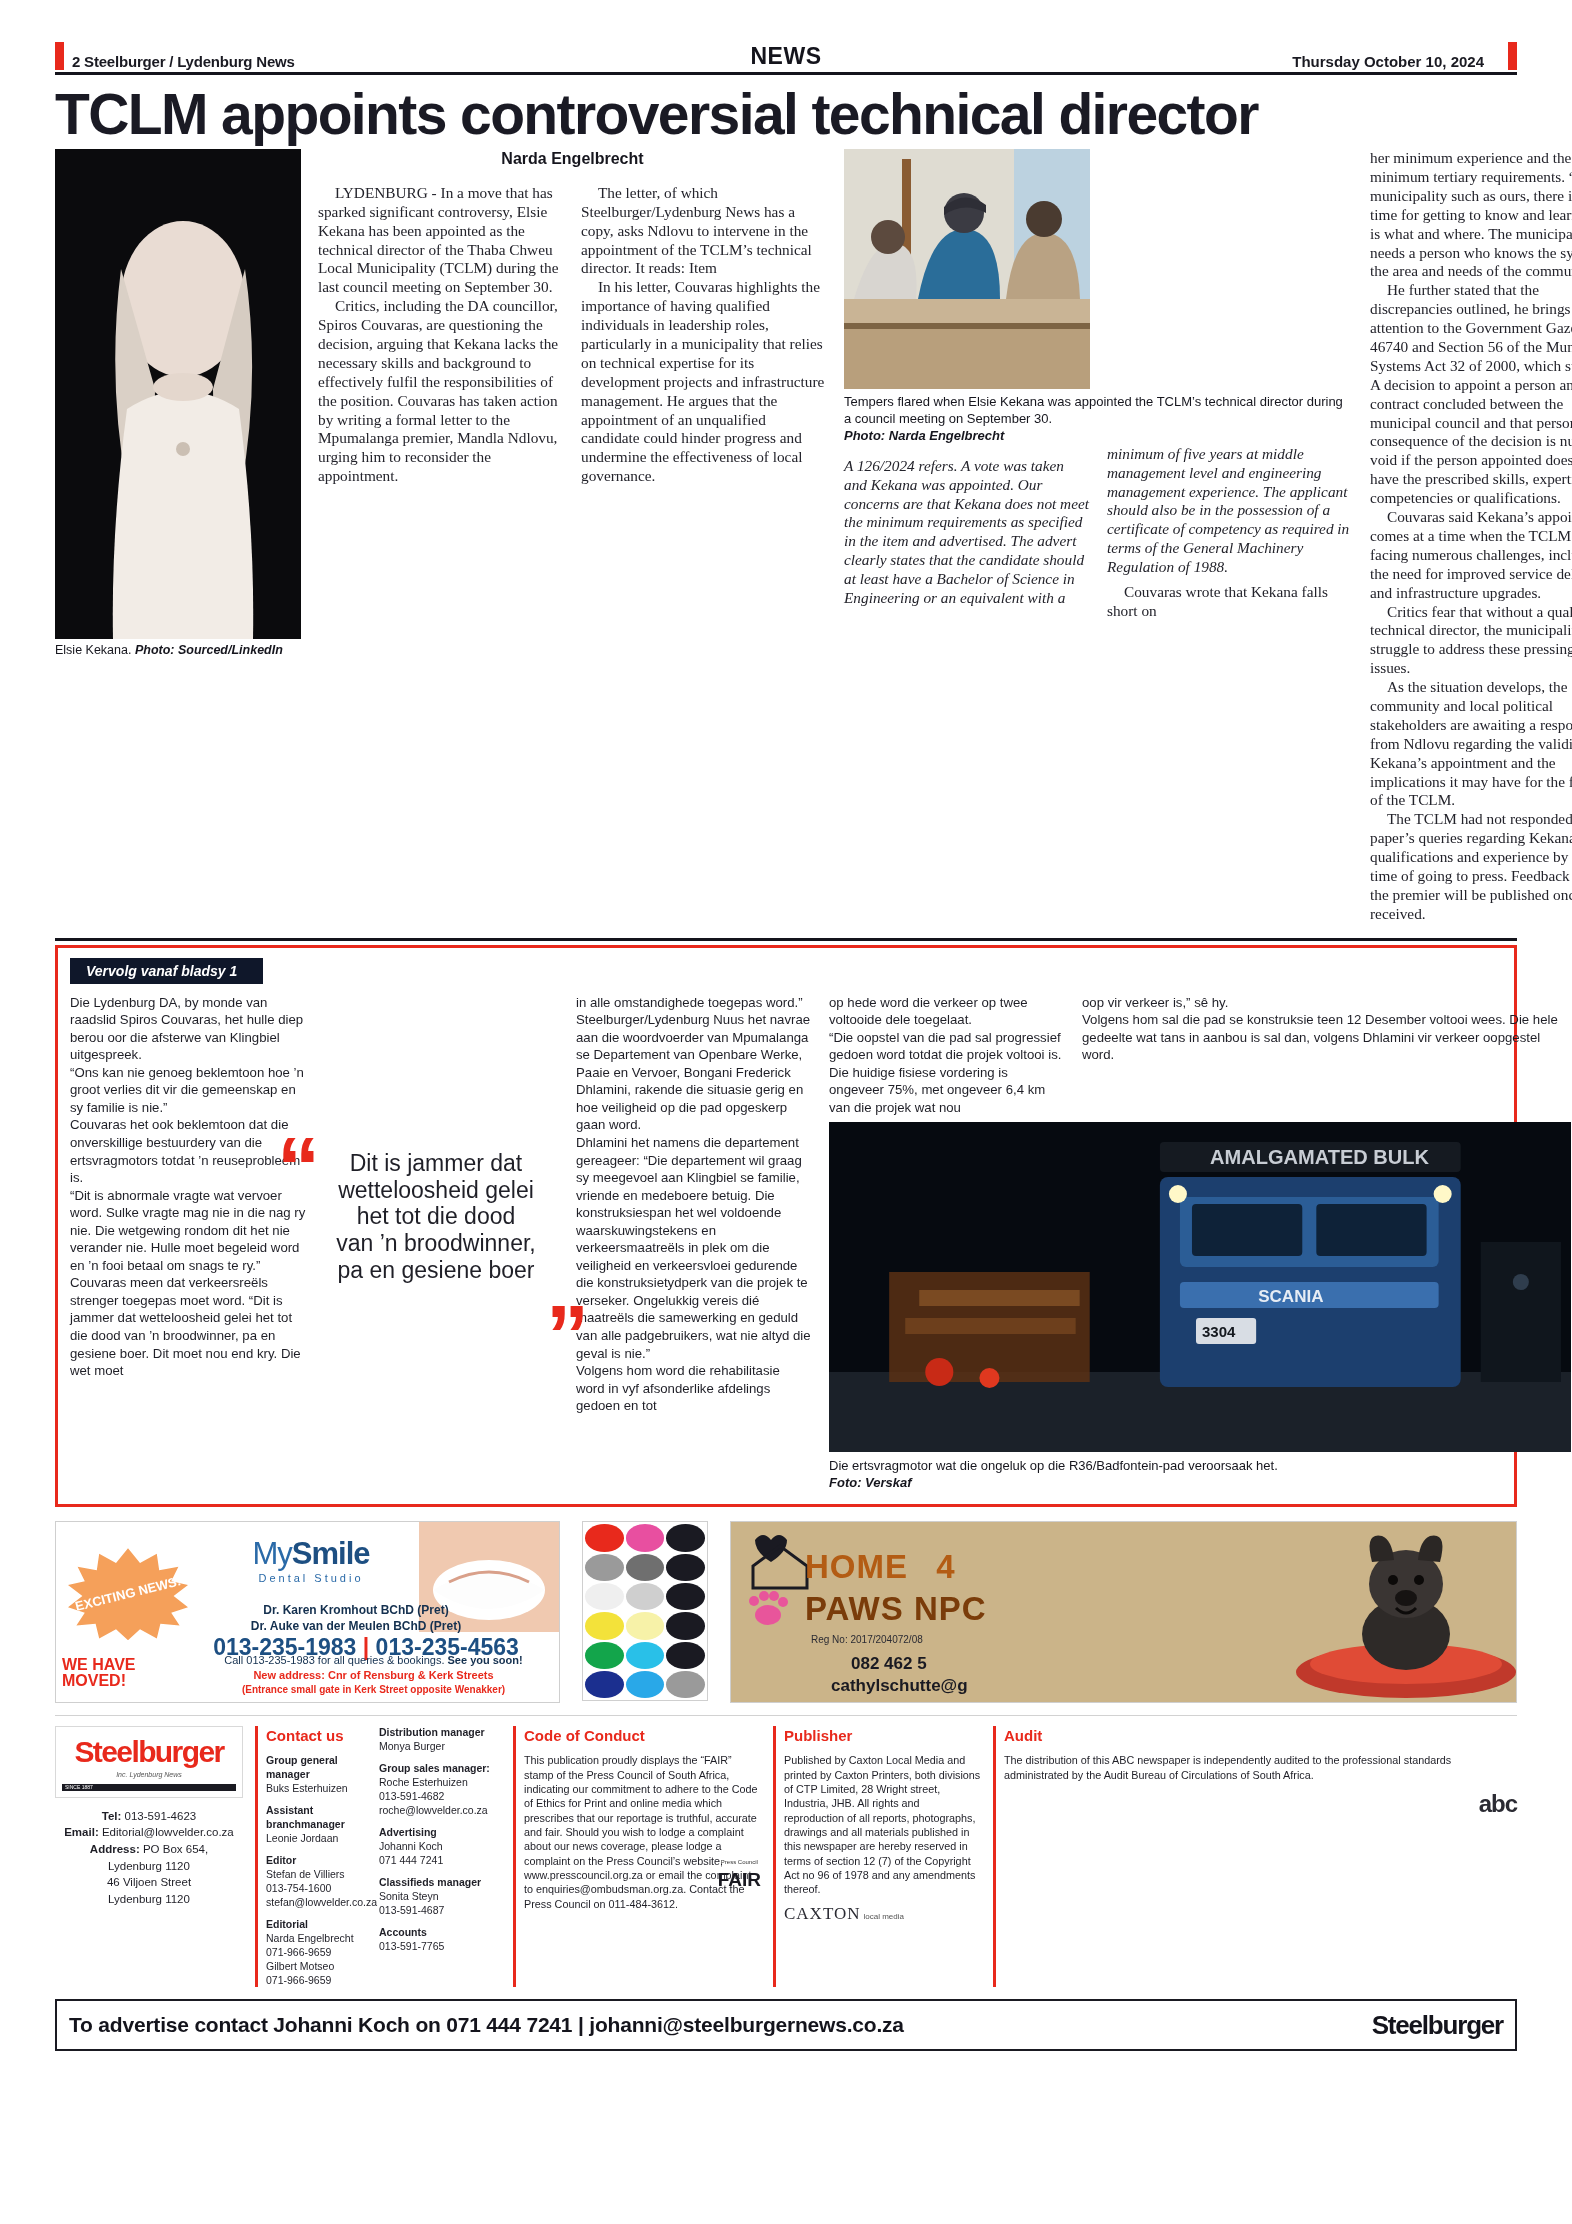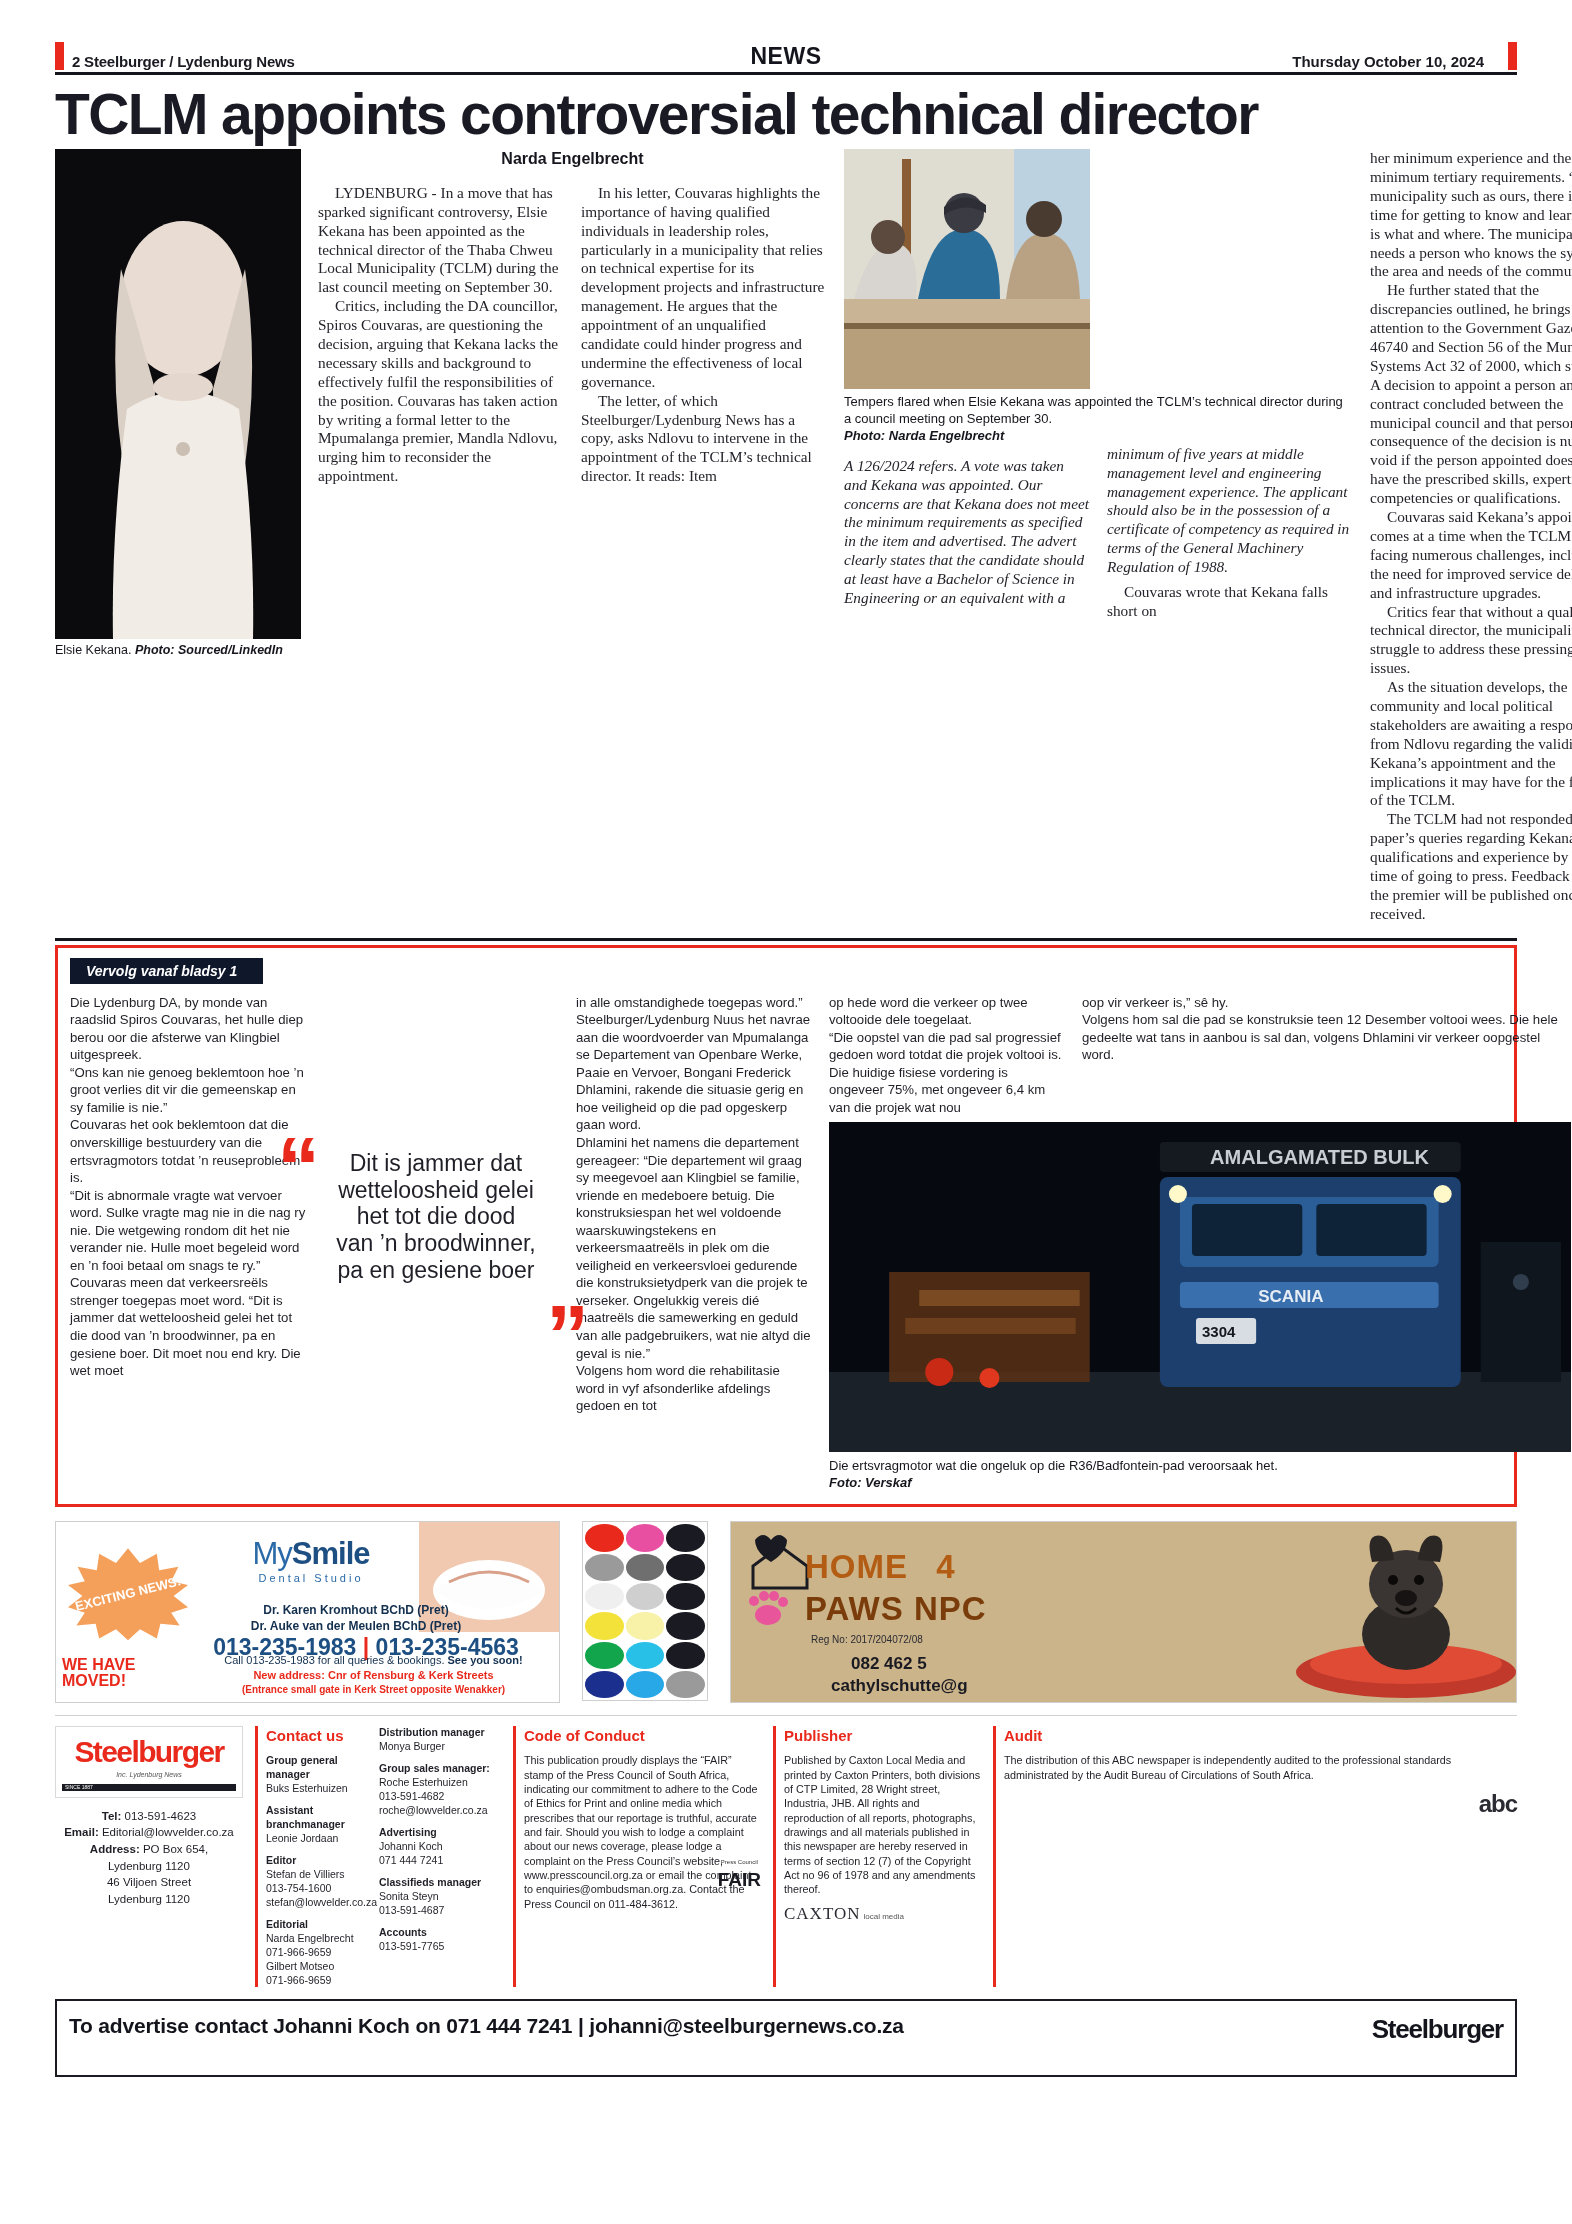--- a/index.html
+++ b/index.html
@@ -89,22 +89,22 @@
   .brandlogo{border:1px solid #d9d9d9;padding:10px 6px 6px 6px;}
   .bword{font-family:"Liberation Sans",sans-serif;font-weight:bold;font-size:30px;color:#e8291c;
          letter-spacing:-1.6px;line-height:1;}
   .bsub{font-size:7px;font-style:italic;color:#555;margin-top:3px;}
   .bbar{height:7px;background:#1a1a22;margin-top:4px;color:#fff;font-size:5px;
         text-align:left;padding-left:3px;line-height:7px;}
   .branddet{font-size:11.5px;text-align:center;margin-top:10px;line-height:1.45;}
   .branddet b{font-weight:bold;}
 
   
-  .advbar{margin-top:12px;border:2px solid #1a1a22;height:48px;display:flex;align-items:flex-start;
-          padding:13px 12px;font-family:"Liberation Sans",sans-serif;font-weight:bold;font-size:21px;
+  .advbar{margin-top:12px;border:2px solid #1a1a22;height:48px;display:flex;align-items:center;
+          padding:0 12px;font-family:"Liberation Sans",sans-serif;font-weight:bold;font-size:21px;
           color:#14141c;letter-spacing:-.2px;}
   .advbar .logo{margin-left:auto;font-weight:bold;font-size:26px;color:#14141c;letter-spacing:-1.2px;}
 
   
   .starburst{position:absolute;left:12px;top:26px;width:120px;height:92px;background:#f5a05a;
              clip-path:polygon(50% 0,60% 16%,74% 6%,76% 24%,92% 20%,86% 36%,100% 40%,88% 52%,
              100% 64%,86% 70%,93% 84%,77% 82%,74% 98%,60% 88%,50% 100%,40% 88%,26% 98%,23% 82%,
              7% 84%,14% 70%,0 64%,12% 52%,0 40%,14% 36%,8% 20%,24% 24%,26% 6%,40% 16%);
              display:flex;align-items:center;justify-content:center;}
   .starburst span{font-family:"Liberation Sans",sans-serif;font-weight:bold;font-size:13px;
@@ -144,22 +144,22 @@
       <div class="cap-ser">
         <span>Elsie Kekana.</span>
         <b>Photo: Sourced/LinkedIn</b>
       </div>
     </div>
 
     <div class="col" style="grid-column:span 2;column-count:2;column-gap:17px;">
       <div class="byline" style="column-span:all">Narda Engelbrecht</div>
       <p class="first">LYDENBURG - In a move that has sparked significant controversy, Elsie Kekana has been appointed as the technical director of the Thaba Chweu Local Municipality (TCLM) during the last council meeting on September 30.</p>
       <p>Critics, including the DA councillor, Spiros Couvaras, are questioning the decision, arguing that Kekana lacks the necessary skills and background to effectively fulfil the responsibilities of the position. Couvaras has taken action by writing a formal letter to the Mpumalanga premier, Mandla Ndlovu, urging him to reconsider the appointment.</p>
+      <p>The letter, of which Steelburger/Lydenburg News has a copy, asks Ndlovu to intervene in the appointment of the TCLM’s technical director. It reads: Item</p>
       <p>In his letter, Couvaras highlights the importance of having qualified individuals in leadership roles, particularly in a municipality that relies on technical expertise for its development projects and infrastructure management. He argues that the appointment of an unqualified candidate could hinder progress and undermine the effectiveness of local governance.</p>
-      <p>The letter, of which Steelburger/Lydenburg News has a copy, asks Ndlovu to intervene in the appointment of the TCLM’s technical director. It reads: Item</p>
     </div>
 
     <div class="col" style="grid-column:span 2;column-count:2;column-gap:17px;">
       <div style="column-span:all">
         <div class="photo2">
           <svg width="246" height="240" viewBox="0 0 246 240" style="display:block">
             <rect width="246" height="240" fill="#cfd6db"></rect>
             <rect x="0" y="0" width="246" height="150" fill="#dfdcd2"></rect>
             <rect x="58" y="10" width="9" height="130" fill="#8a5c33"></rect>
             <rect x="170" y="0" width="76" height="150" fill="#bcd2e0"></rect>

